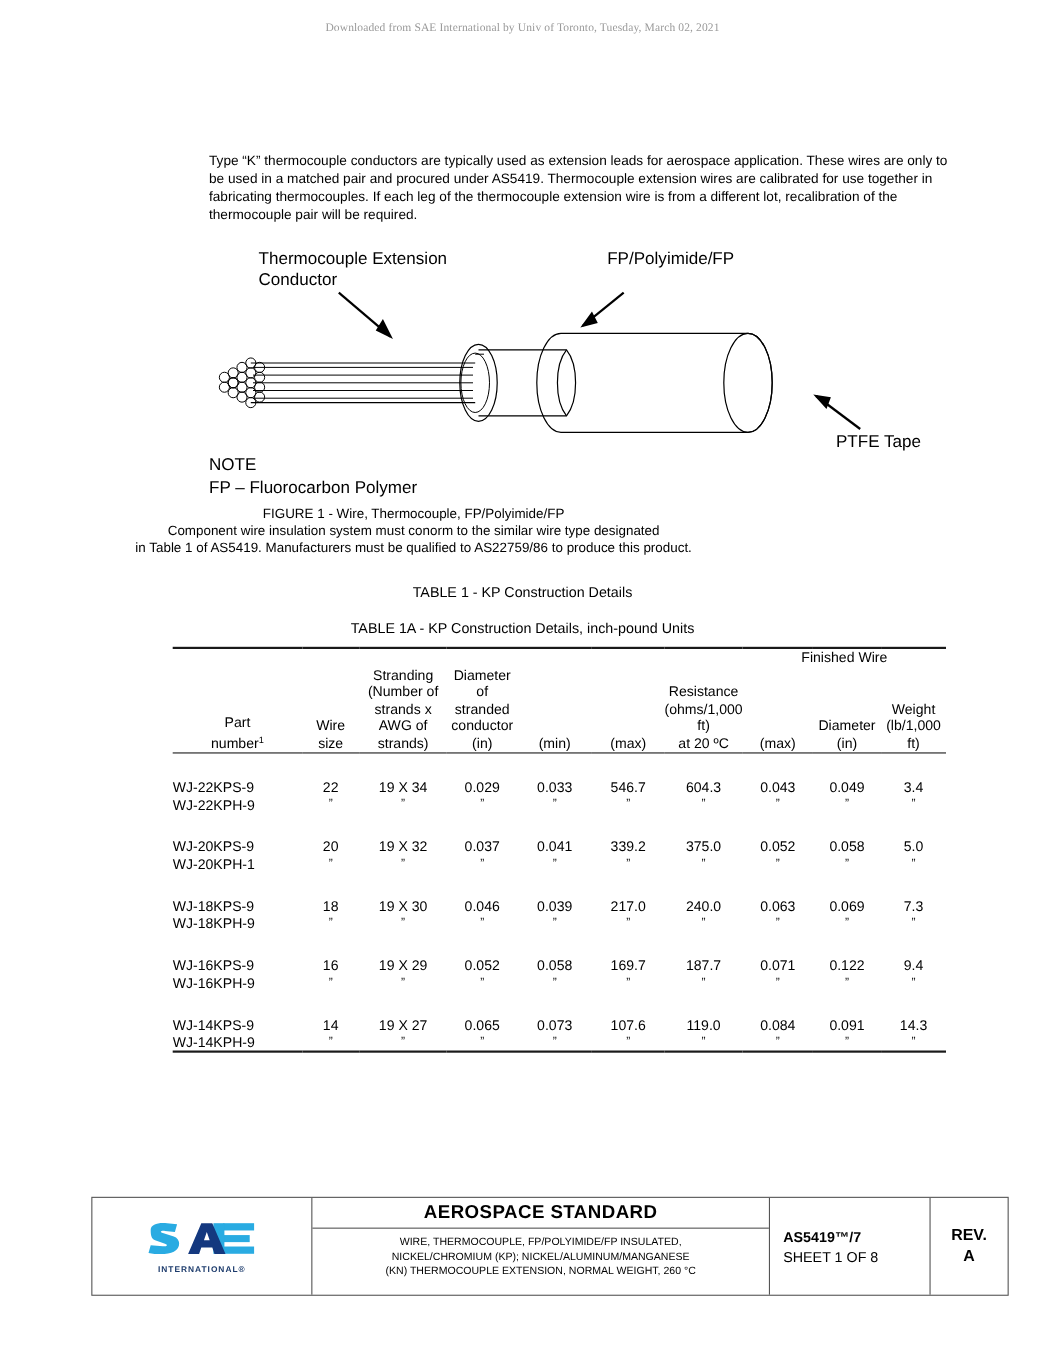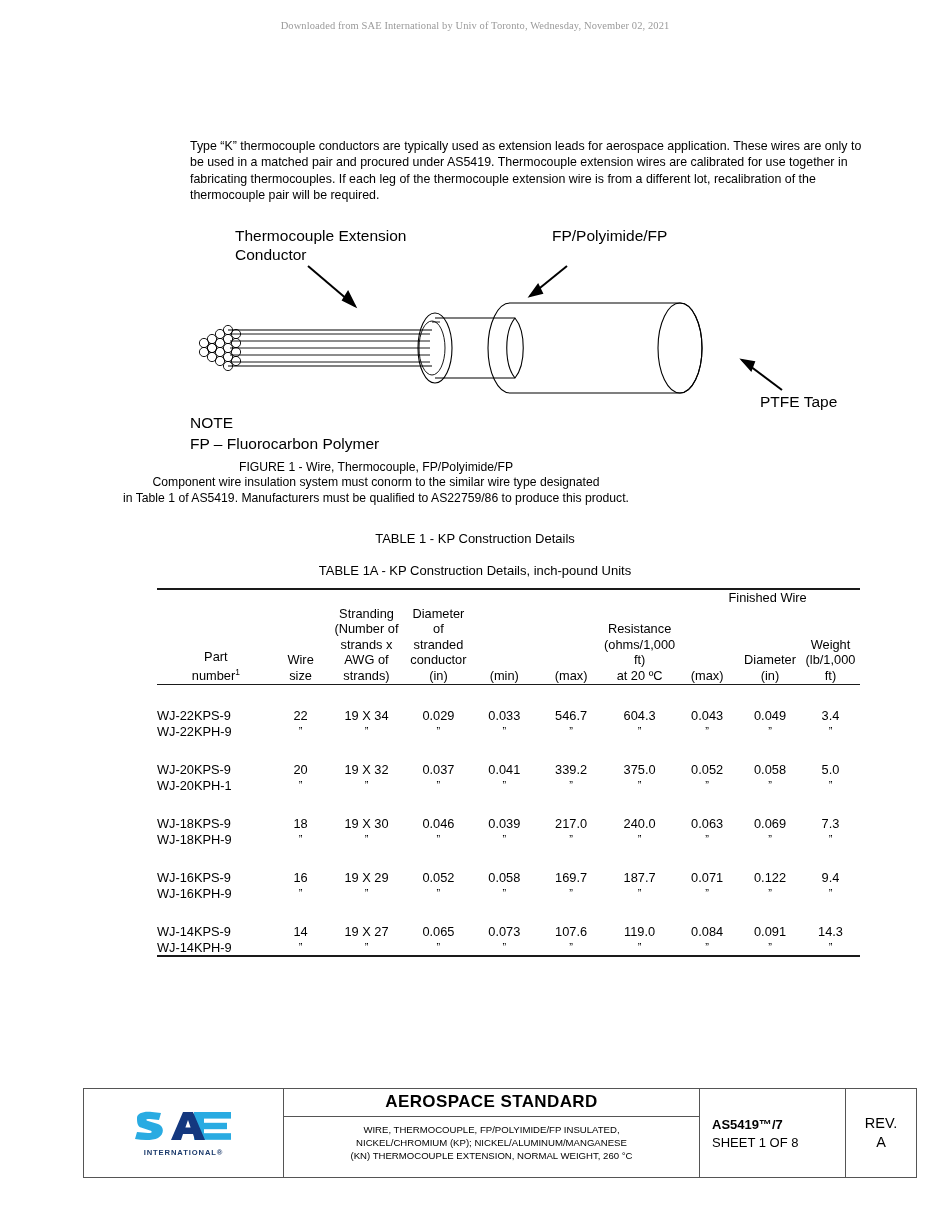--- a/index.html
+++ b/index.html
@@ -197,38 +197,38 @@
   .f-rev {
     width: 70px;
     display: flex;
     flex-direction: column;
     align-items: center;
     justify-content: center;
     box-sizing: border-box;
   }
   .f-rev-l {
     font-size: 14.5px;
-    font-weight: normal;
+    font-weight: bold;
     line-height: 19px;
   }
 
   
   .sae-logo { text-align: center; }
   .sae-sub {
     font-size: 7.6px;
     font-weight: bold;
     letter-spacing: 0.9px;
     color: #1b3a6b;
     margin-top: 1px;
   }
 </style>
 </head>
 <body>
 
-<div class="dl-header">Downloaded from SAE International by Univ of Toronto, Wednesday, November 02, 2021</div>
+<div class="dl-header">Downloaded from SAE International by Univ of Toronto, Tuesday, March 02, 2021</div>
 
 <div class="intro">Type “K” thermocouple conductors are typically used as extension leads for aerospace application.  These wires are only to be used in a matched pair and procured under AS5419.  Thermocouple extension wires are calibrated for use together in fabricating thermocouples.  If each leg of the thermocouple extension wire is from a different lot, recalibration of the thermocouple pair will be required.</div>
 
 <div class="figure-area">
 
   <div class="fig-label lbl-conductor">Thermocouple Extension
 Conductor</div>
   <div class="fig-label lbl-fp">FP/Polyimide/FP</div>
   <div class="fig-label lbl-ptfe">PTFE Tape</div>
 

